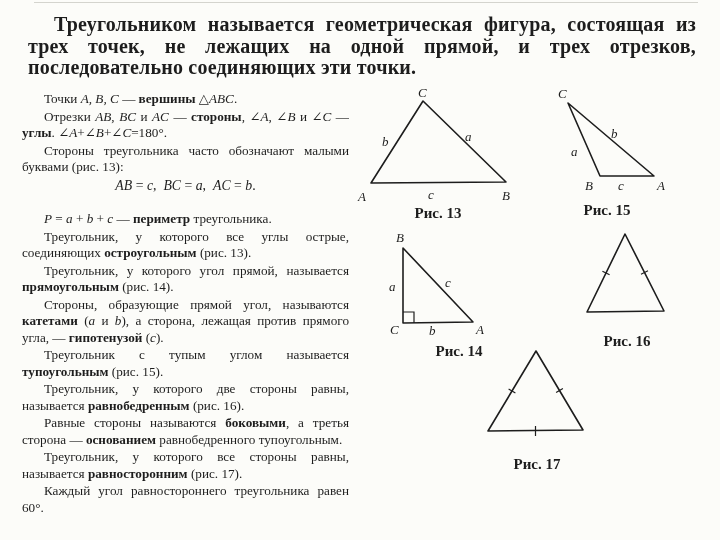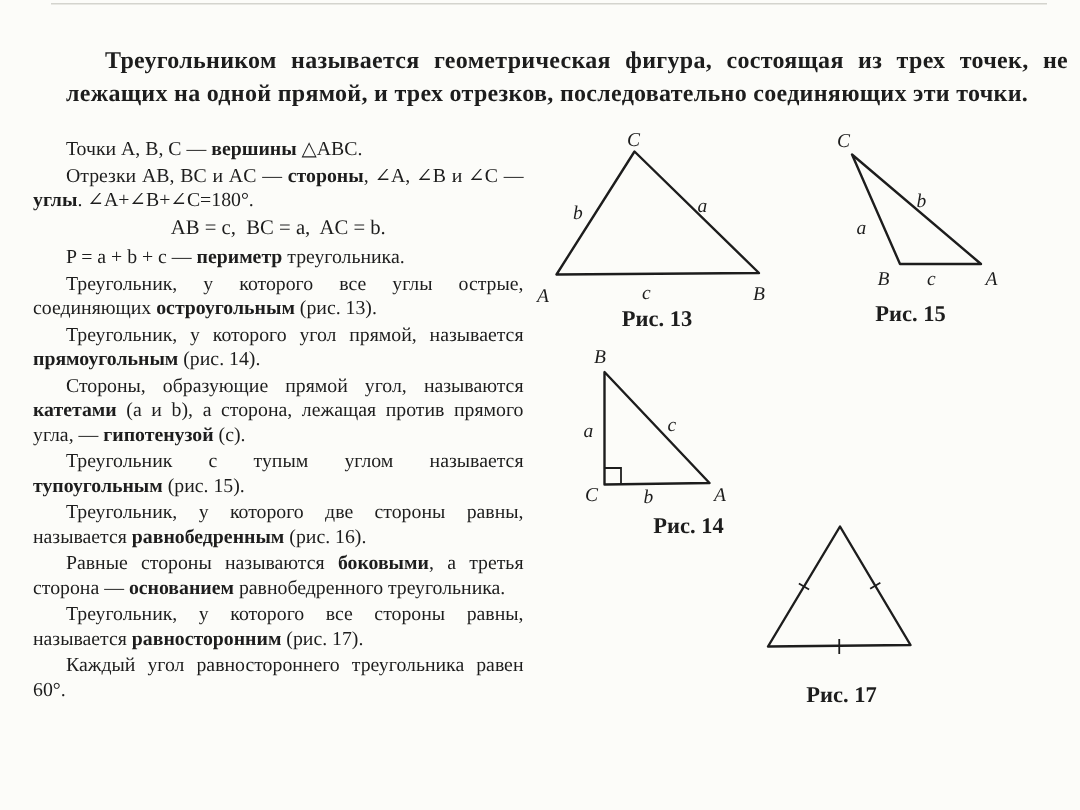--- a/index.html
+++ b/index.html
@@ -9,35 +9,35 @@
     position: relative; width: 720px; height: 540px;
     background: #fcfcf9; color: #1d1d1d;
     font-family: "Liberation Serif", "DejaVu Serif", "DejaVu Sans", serif;
     overflow: hidden;
   }
   .top-hairline {
     position: absolute; left: 34px; top: 2px; width: 664px; height: 1px;
     background: #d4d4cе; background-color: #d4d4ce;
   }
   .intro {
-    position: absolute; left: 28px; top: 14px; width: 668px; margin: 16px;
-    font-size: 16px; line-height: 21.5px; font-weight: 700;
+    position: absolute; left: 28px; top: 14px; width: 668px; margin: 0;
+    font-size: 20px; line-height: 21.5px; font-weight: 700;
     text-align: justify; text-indent: 26px; letter-spacing: 0.2px;
   }
   .left-col {
     position: absolute; left: 22px; top: 91px; width: 327px;
     font-size: 13.2px; line-height: 16.5px; text-align: justify;
     hyphens: auto;
   }
   .left-col p { margin: 0 0 1px 0; text-indent: 22px; }
   .left-col p.formula {
-    text-align: center; text-indent: 0; margin: 2px 0 3px 0; font-size: 13.8px;
+    text-align: center; text-indent: 0; margin: 2px 0 17px 0; font-size: 13.8px;
   }
   .r-b { font-weight: 700; }
-  .r-i { }
+  .r-i { font-style: italic; }
   .fig { position: absolute; }
   .fig svg { display: block; }
   .tri { fill: none; stroke: #1d1d1d; stroke-width: 1.6; stroke-linejoin: round; }
   .thin { fill: none; stroke: #1d1d1d; stroke-width: 1.2; }
   .lbl {
     font-family: "Liberation Serif", "DejaVu Serif", serif;
     font-style: italic; font-size: 13px; fill: #1d1d1d;
   }
   .caption {
     position: absolute; width: 90px; text-align: center;
@@ -49,28 +49,29 @@
 
 <div class="page">
 
   <div class="top-hairline"></div>
 
   <p class="intro">Треугольником называется геометрическая фигура, состоящая из трех точек, не лежащих на одной прямой, и трех отрезков, последовательно соединяющих эти точки.</p>
 
   <div class="left-col">
     <p><span>Точки </span><span class="r-i">A, B, C</span><span> — </span><span class="r-b">вершины</span><span> △</span><span class="r-i">ABC</span><span>.</span></p>
     <p><span>Отрезки </span><span class="r-i">AB</span><span>, </span><span class="r-i">BC</span><span> и </span><span class="r-i">AC</span><span> — </span><span class="r-b">стороны</span><span>, ∠</span><span class="r-i">A</span><span>, ∠</span><span class="r-i">B</span><span> и ∠</span><span class="r-i">C</span><span> — </span><span class="r-b">углы</span><span>. ∠</span><span class="r-i">A</span><span>+∠</span><span class="r-i">B</span><span>+∠</span><span class="r-i">C</span><span>=180°.</span></p>
+    <p><span>Стороны треугольника часто обозначают малыми буквами (рис. 13):</span></p>
     <p class="formula"><span class="r-i">AB</span><span> = </span><span class="r-i">c</span><span>,&nbsp; </span><span class="r-i">BC</span><span> = </span><span class="r-i">a</span><span>,&nbsp; </span><span class="r-i">AC</span><span> = </span><span class="r-i">b</span><span>.</span></p>
     <p><span class="r-i">P</span><span> = </span><span class="r-i">a</span><span> + </span><span class="r-i">b</span><span> + </span><span class="r-i">c</span><span> — </span><span class="r-b">периметр</span><span> треугольника.</span></p>
     <p><span>Треугольник, у которого все углы острые, соединяющих </span><span class="r-b">остроугольным</span><span> (рис. 13).</span></p>
     <p><span>Треугольник, у которого угол прямой, называется </span><span class="r-b">прямоугольным</span><span> (рис. 14).</span></p>
     <p><span>Стороны, образующие прямой угол, называются </span><span class="r-b">катетами</span><span> (</span><span class="r-i">a</span><span> и </span><span class="r-i">b</span><span>), а сторона, лежащая против прямого угла, — </span><span class="r-b">гипотенузой</span><span> (</span><span class="r-i">c</span><span>).</span></p>
     <p><span>Треугольник с тупым углом называется </span><span class="r-b">тупоугольным</span><span> (рис. 15).</span></p>
     <p><span>Треугольник, у которого две стороны равны, называется </span><span class="r-b">равнобедренным</span><span> (рис. 16).</span></p>
-    <p><span>Равные стороны называются </span><span class="r-b">боковыми</span><span>, а третья сторона — </span><span class="r-b">основанием</span><span> равнобедренного треугольника.</span></p>
+    <p><span>Равные стороны называются </span><span class="r-b">боковыми</span><span>, а третья сторона — </span><span class="r-b">основанием</span><span> равнобедренного тупоугольным.</span></p>
     <p><span>Треугольник, у которого все стороны равны, называется </span><span class="r-b">равносторонним</span><span> (рис. 17).</span></p>
     <p><span>Каждый угол равностороннего треугольника равен 60°.</span></p>
   </div>
 
   <div class="fig" style="left:355px; top:85px; width:190px; height:145px;">
     <svg width="190" height="120" viewBox="0 0 190 120">
       <polygon class="tri" points="16,98 151,97 68,16"></polygon>
       <text class="lbl" x="63" y="12">C</text>
       <text class="lbl" x="3" y="116">A</text>
       <text class="lbl" x="147" y="115">B</text>
@@ -101,22 +102,30 @@
       <text class="lbl" x="26" y="17">B</text>
       <text class="lbl" x="20" y="109">C</text>
       <text class="lbl" x="106" y="109">A</text>
       <text class="lbl" x="19" y="66">a</text>
       <text class="lbl" x="75" y="62">c</text>
       <text class="lbl" x="59" y="110">b</text>
     </svg>
     <div class="caption" style="left:44px; top:118px;">Рис. 14</div>
   </div>
 
+  <div class="fig" style="left:560px; top:225px; width:140px; height:130px;">
+    <svg width="140" height="100" viewBox="0 0 140 100">
+      <polygon class="tri" points="65,9 27,87 104,86"></polygon>
+      <line class="thin" x1="42.4" y1="46.2" x2="49.6" y2="49.8"></line>
+      <line class="thin" x1="81" y1="49.3" x2="88" y2="45.7"></line>
+    </svg>
+    <div class="caption" style="left:22px; top:108px;">Рис. 16</div>
+  </div>
 
-  <div class="fig" style="left:484px; top:348px; width:180px; height:130px;">
+  <div class="fig" style="left:460px; top:348px; width:180px; height:130px;">
     <svg width="180" height="94" viewBox="0 0 180 94">
       <polygon class="tri" points="76,3 28,83 123,82"></polygon>
       <line class="thin" x1="48.6" y1="41" x2="55.4" y2="45"></line>
       <line class="thin" x1="96.1" y1="44.5" x2="102.9" y2="40.5"></line>
       <line class="thin" x1="75.5" y1="78" x2="75.5" y2="88"></line>
     </svg>
     <div class="caption" style="left:32px; top:108px;">Рис. 17</div>
   </div>
 
 </div>

